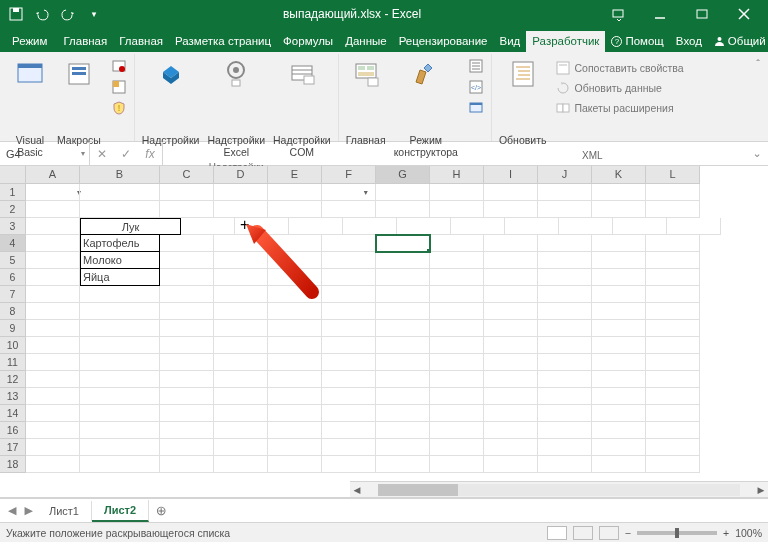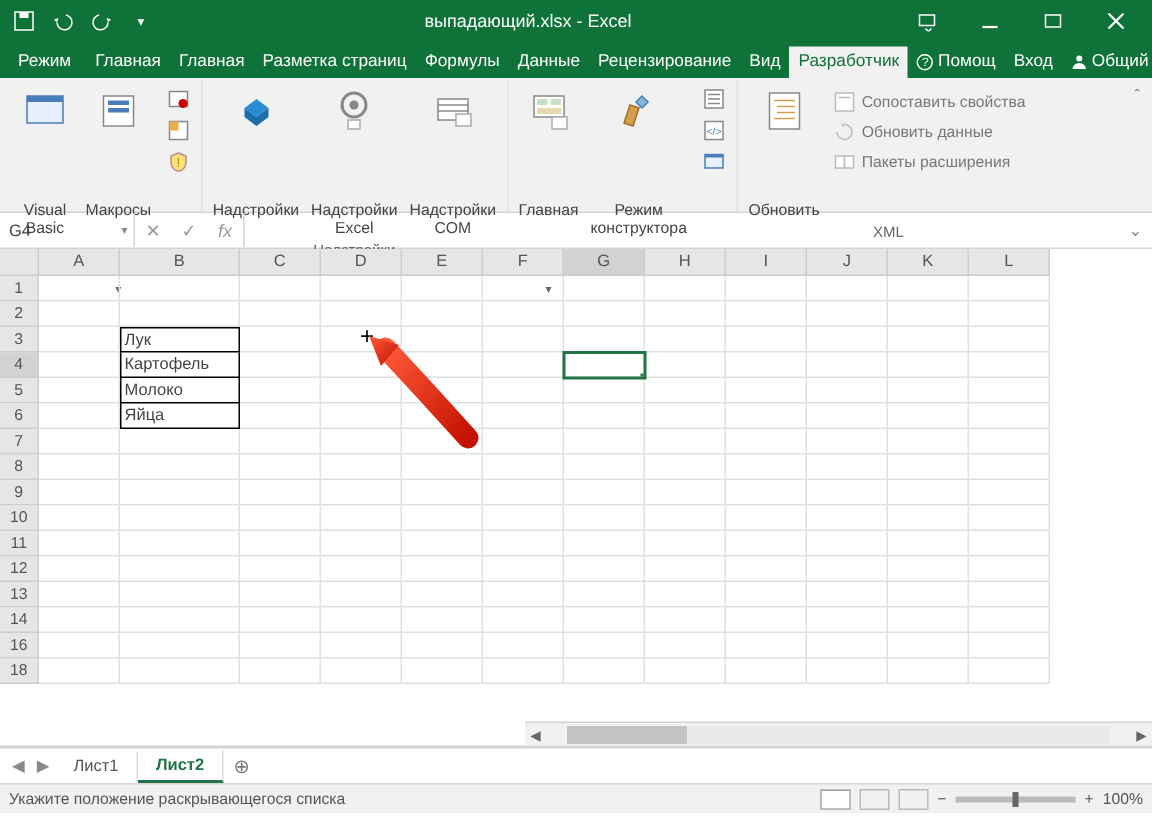--- a/index.html
+++ b/index.html
@@ -386,21 +386,21 @@
         <div class="cell" style="width: 54px;"></div>
         <div class="cell" style="width: 54px;"></div>
         <div class="cell" style="width: 54px;"></div>
         <div class="cell" style="width: 54px;"></div>
         <div class="cell" style="width: 54px;"></div>
         <div class="cell" style="width: 54px;"></div>
       </div>
       <div class="rowline">
         <div class="rh">3</div>
         <div class="cell" style="width: 54px;"></div>
-        <div class="cell boxed-left boxed-right boxed-top" style="width: 80px; border-bottom: 1px solid rgb(0, 0, 0);">Лук</div>
+        <div class="cell boxed-left boxed-right boxed-top" style="width: 101px; border-bottom: 1px solid rgb(0, 0, 0); text-align: center;">Лук</div>
         <div class="cell" style="width: 54px;"></div>
         <div class="cell" style="width: 54px;"></div>
         <div class="cell" style="width: 54px;"></div>
         <div class="cell" style="width: 54px;"></div>
         <div class="cell" style="width: 54px;"></div>
         <div class="cell" style="width: 54px;"></div>
         <div class="cell" style="width: 54px;"></div>
         <div class="cell" style="width: 54px;"></div>
         <div class="cell" style="width: 54px;"></div>
         <div class="cell" style="width: 54px;"></div>
@@ -565,20 +565,35 @@
         <div class="cell" style="width: 54px;"></div>
         <div class="cell" style="width: 54px;"></div>
         <div class="cell" style="width: 54px;"></div>
         <div class="cell" style="width: 54px;"></div>
         <div class="cell" style="width: 54px;"></div>
         <div class="cell" style="width: 54px;"></div>
         <div class="cell" style="width: 54px;"></div>
       </div>
       <div class="rowline">
         <div class="rh">16</div>
+        <div class="cell" style="width: 54px;"></div>
+        <div class="cell" style="width: 80px;"></div>
+        <div class="cell" style="width: 54px;"></div>
+        <div class="cell" style="width: 54px;"></div>
+        <div class="cell" style="width: 54px;"></div>
+        <div class="cell" style="width: 54px;"></div>
+        <div class="cell" style="width: 54px;"></div>
+        <div class="cell" style="width: 54px;"></div>
+        <div class="cell" style="width: 54px;"></div>
+        <div class="cell" style="width: 54px;"></div>
+        <div class="cell" style="width: 54px;"></div>
+        <div class="cell" style="width: 54px;"></div>
+      </div>
+      <div class="rowline">
+        <div class="rh">17</div>
         <div class="cell" style="width: 54px;"></div>
         <div class="cell" style="width: 80px;"></div>
         <div class="cell" style="width: 54px;"></div>
         <div class="cell" style="width: 54px;"></div>
         <div class="cell" style="width: 54px;"></div>
         <div class="cell" style="width: 54px;"></div>
         <div class="cell" style="width: 54px;"></div>
         <div class="cell" style="width: 54px;"></div>
         <div class="cell" style="width: 54px;"></div>
         <div class="cell" style="width: 54px;"></div>

